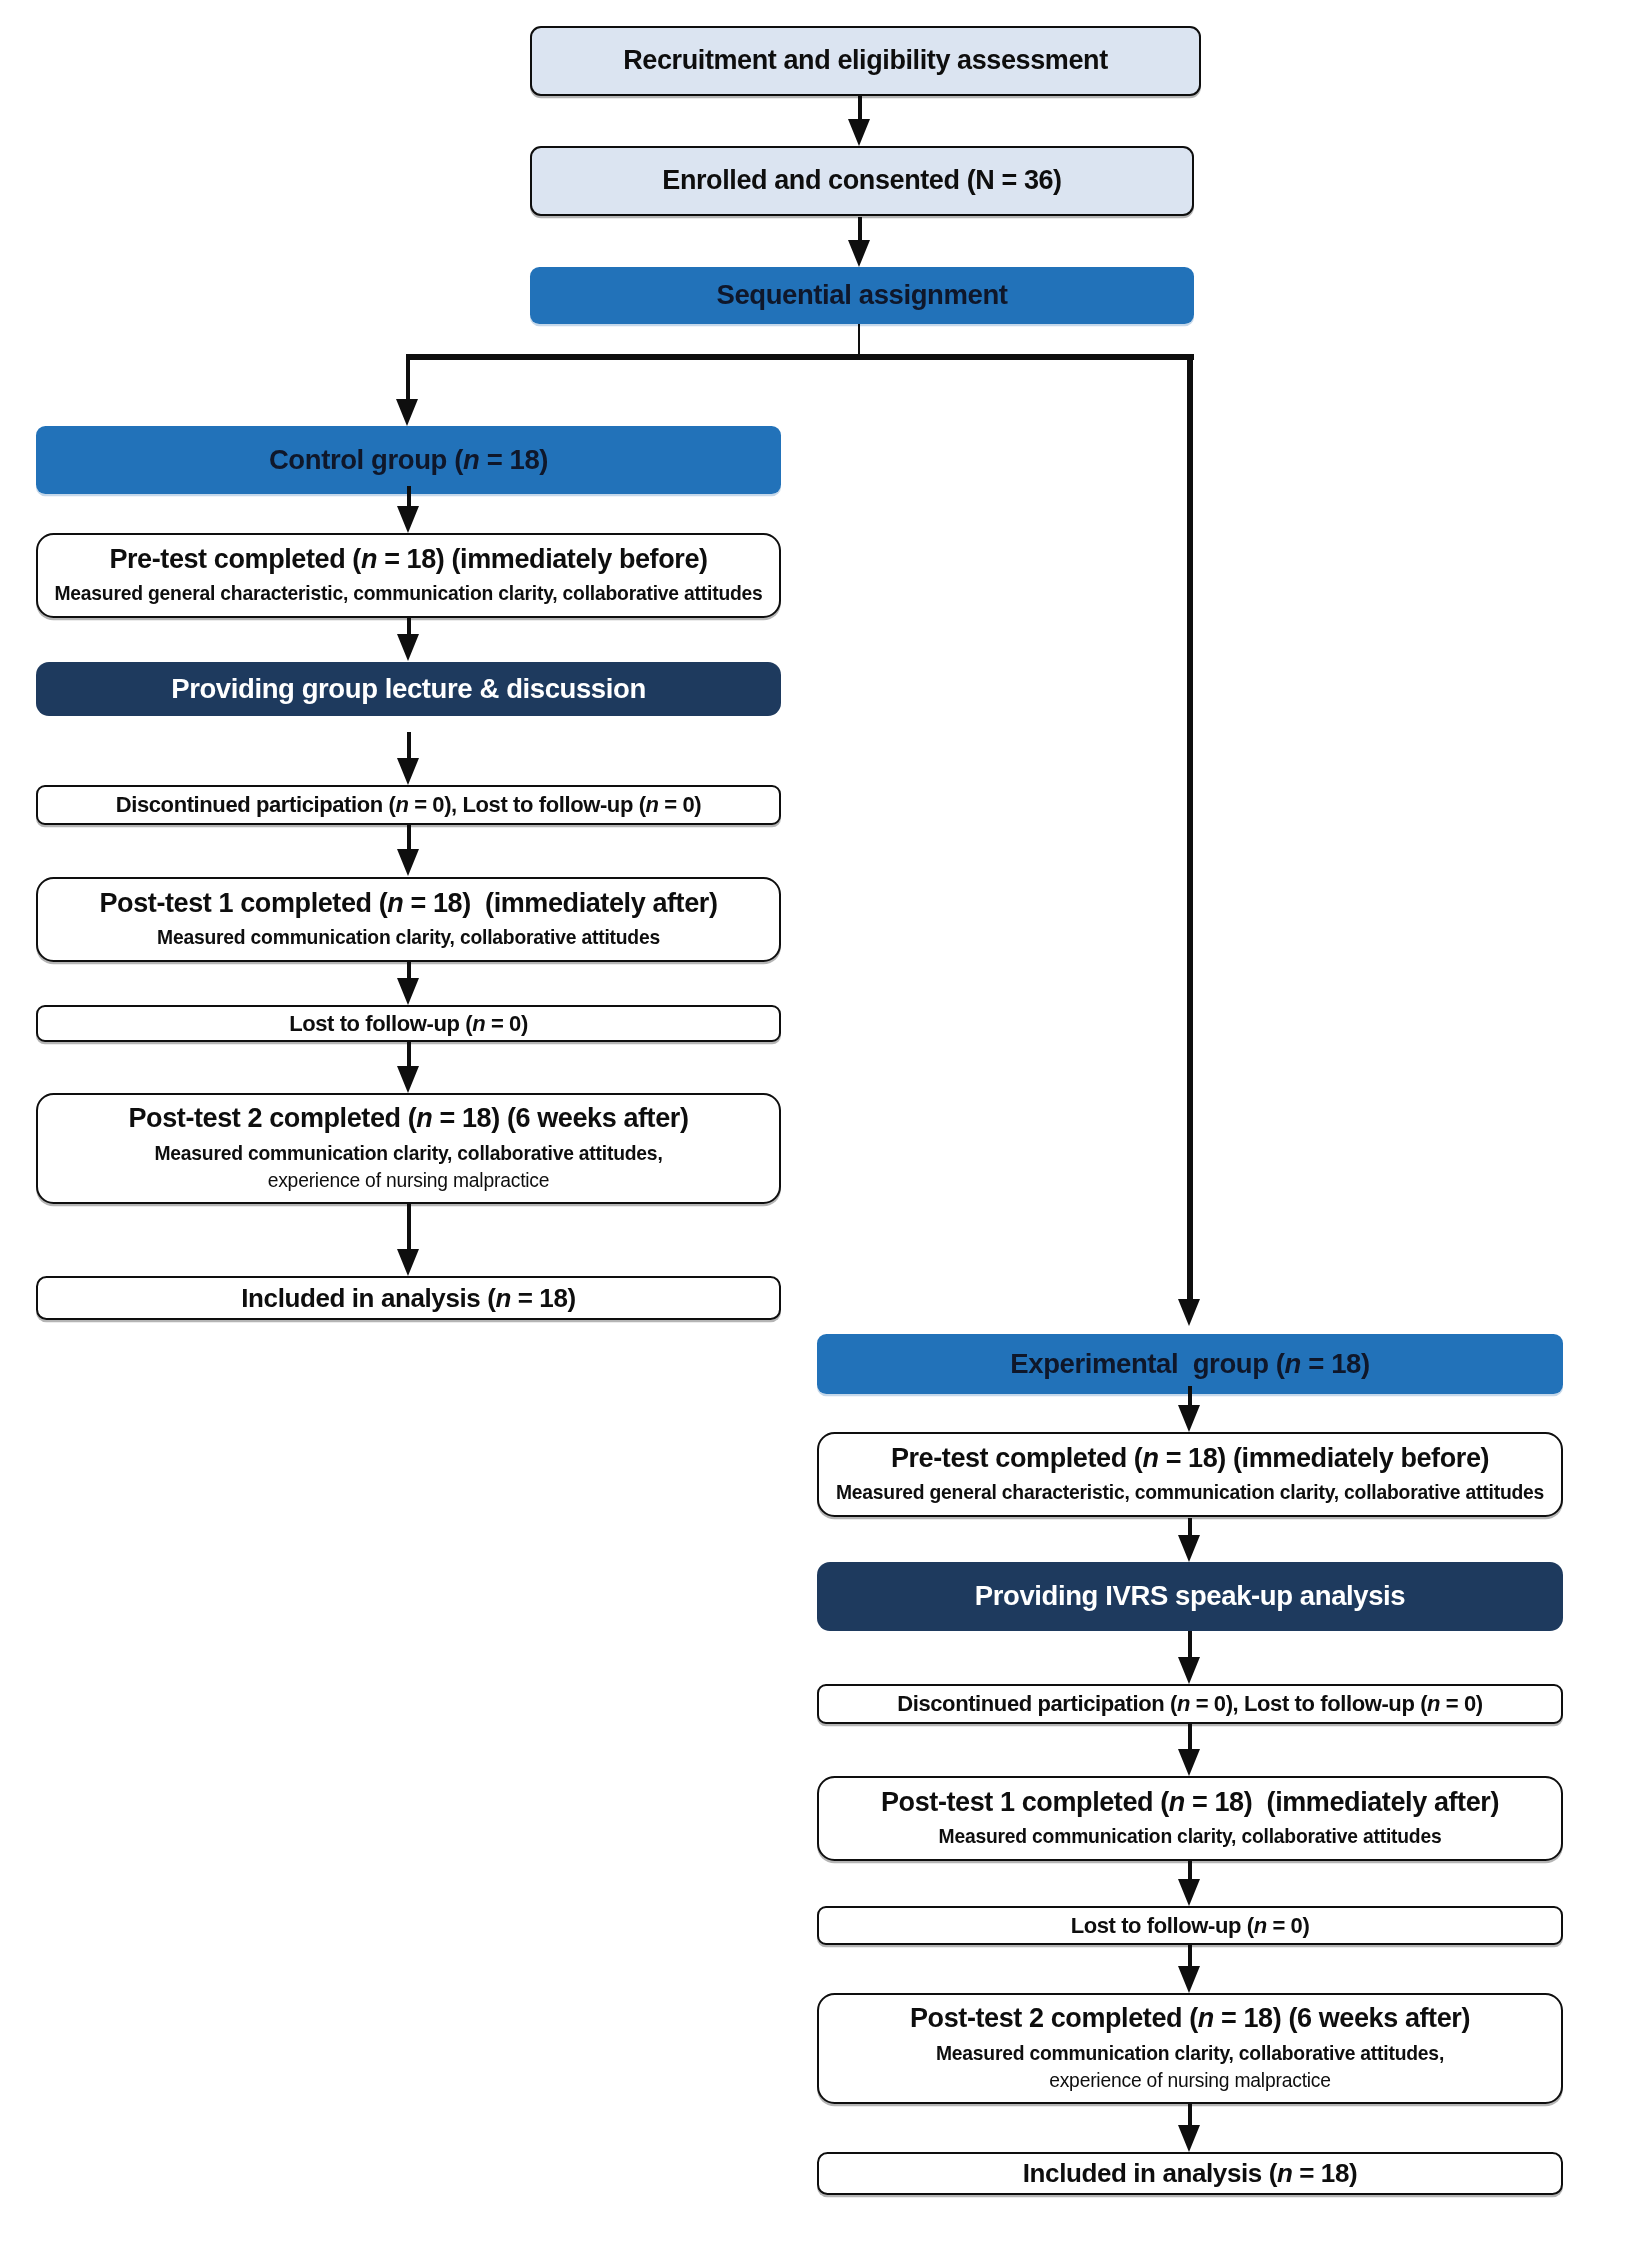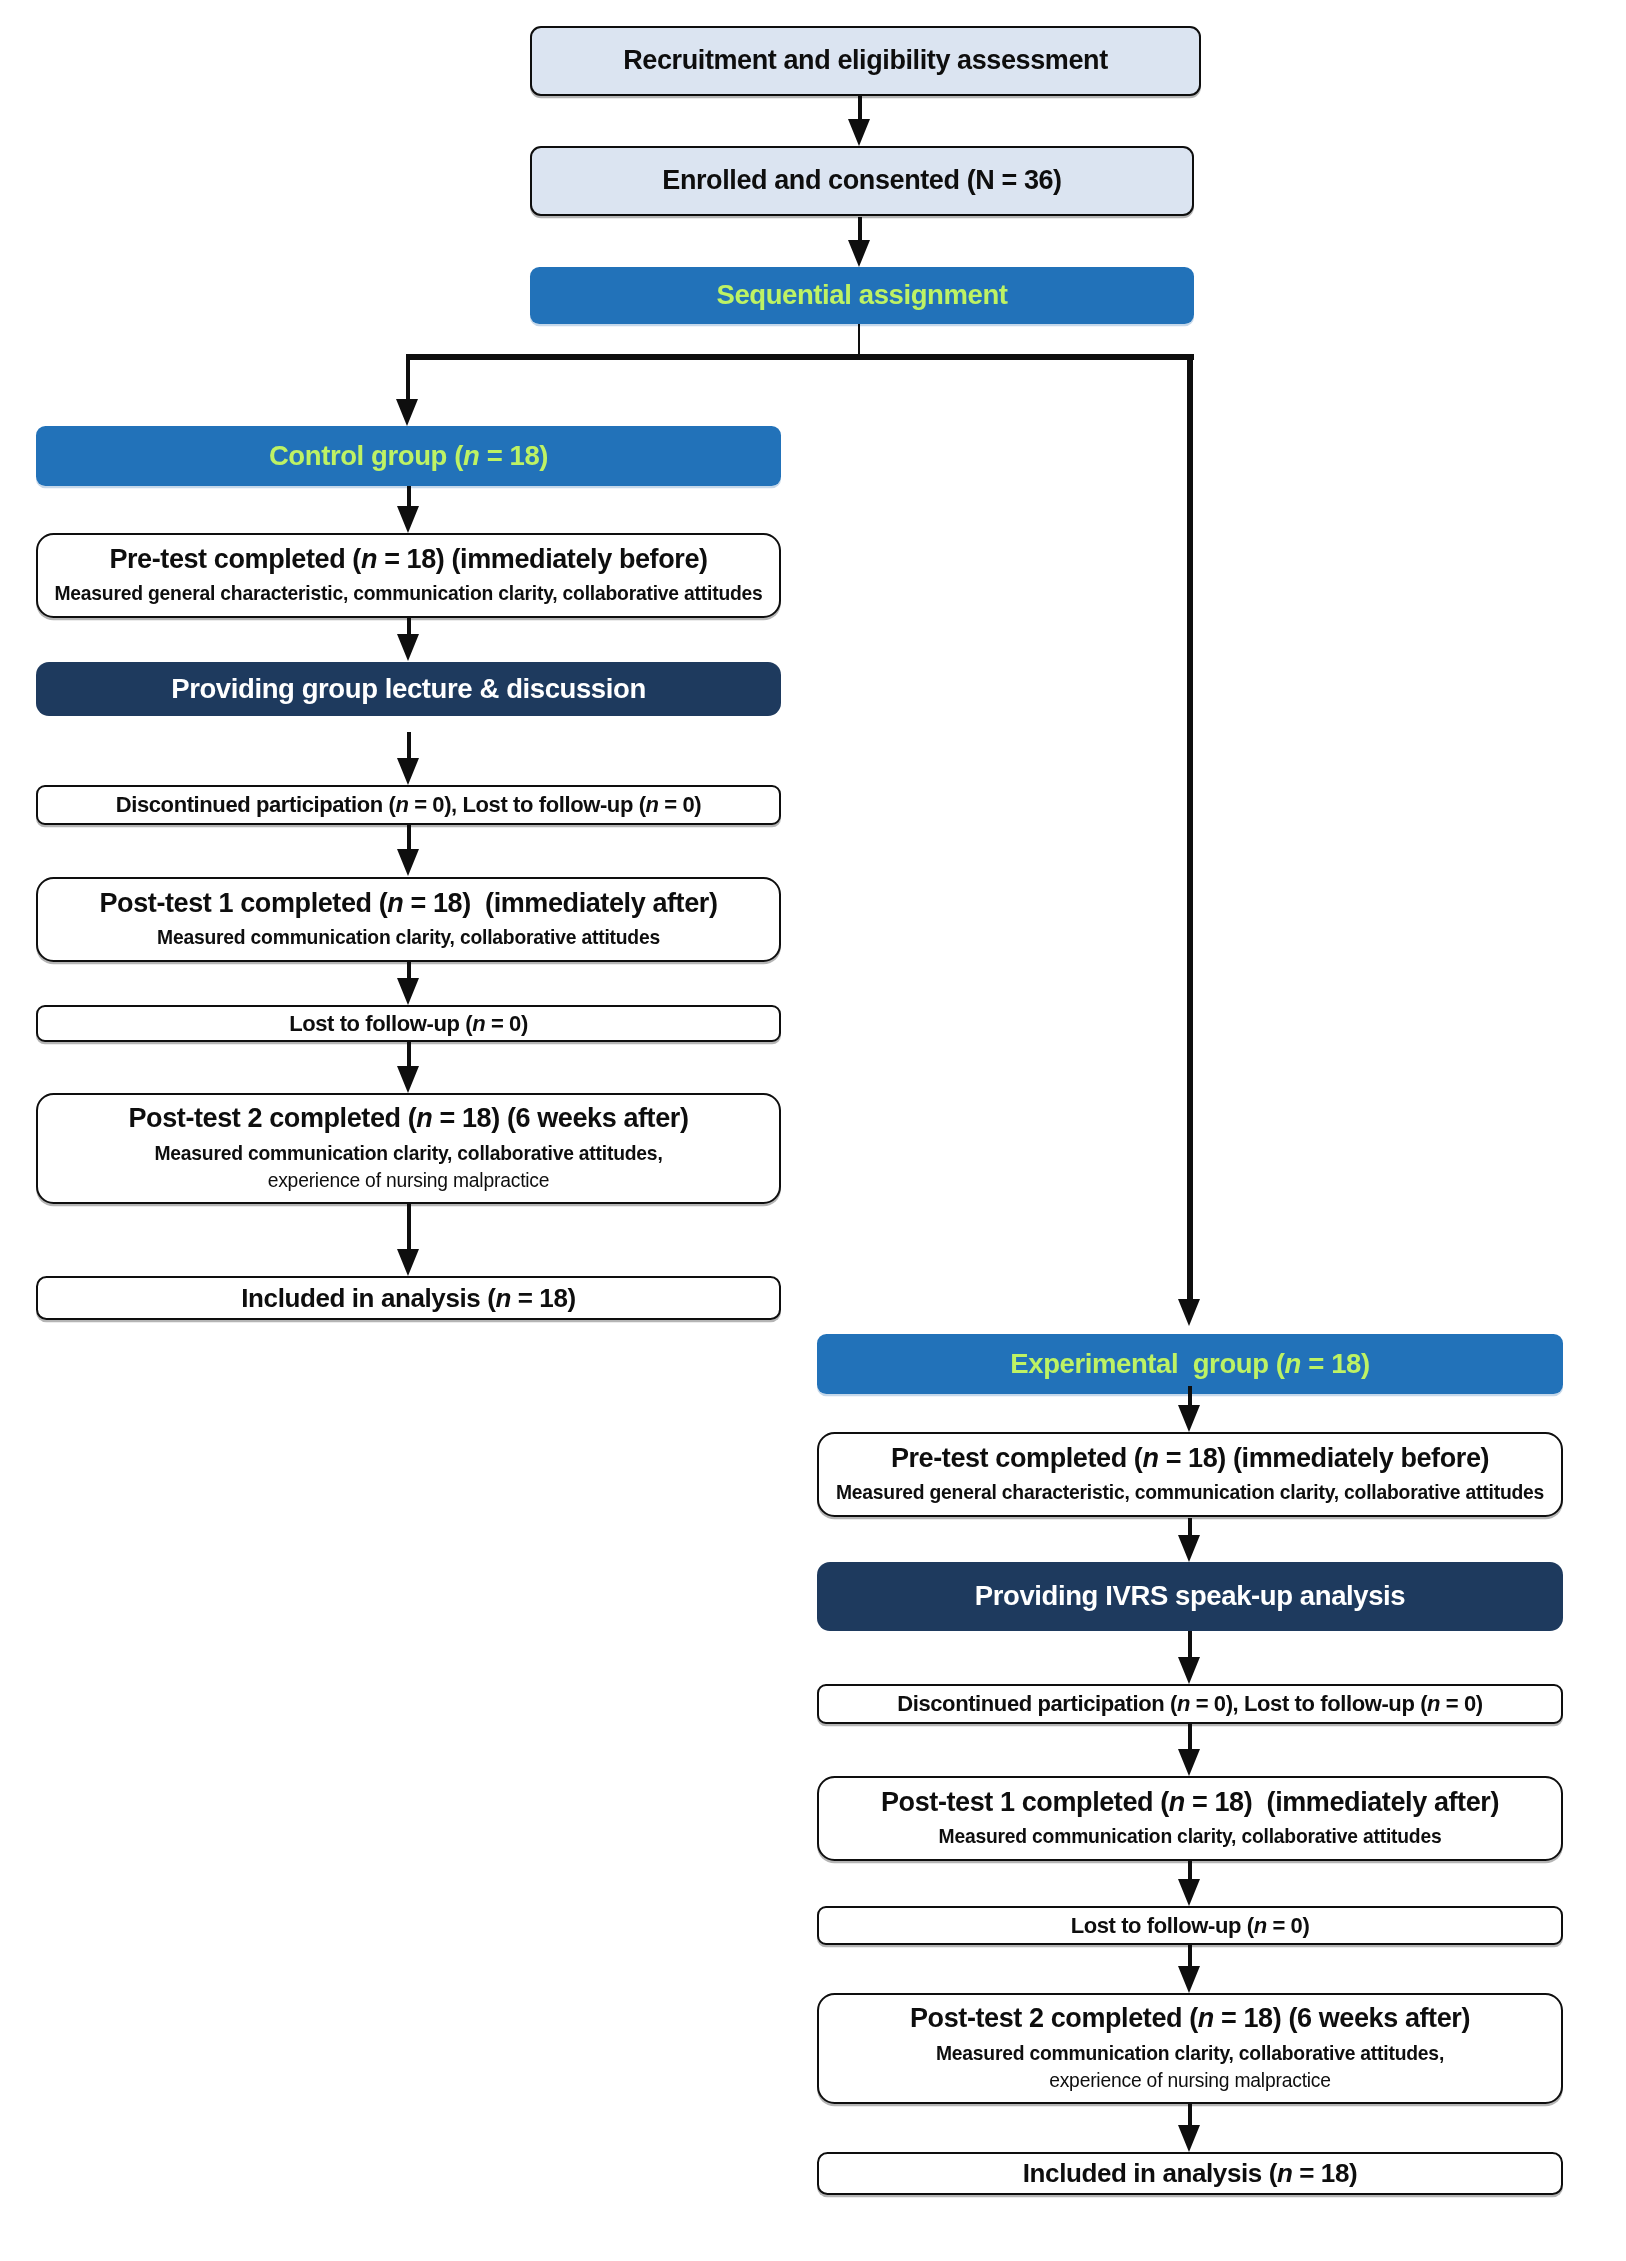--- a/index.html
+++ b/index.html
@@ -5,21 +5,21 @@
 <style>
   *{box-sizing:border-box}
   html,body{margin:0;padding:0;background:#ffffff}
   body{font-family:"Liberation Sans",sans-serif;color:#0f0f0f}
   .canvas{position:relative;width:1627px;height:2261px;background:#ffffff;overflow:hidden}
 
   .box{position:absolute;display:flex;flex-direction:column;align-items:center;justify-content:center;
        text-align:center;line-height:1.18;font-weight:bold;letter-spacing:-0.4px;padding:3.5px 11.7px}
   .box.light{background:var(--light-blue,#dbe4f1);border:2.9px solid #0e0e0e;border-radius:11px;color:#0e0e0e;
              box-shadow:0 2.3px 0 rgba(90,90,90,.45)}
-  .box.blue{background:var(--mid-blue,#2272b9);color:#bef264;border-radius:9.4px;box-shadow:0 2.3px 0 rgba(160,190,220,.6)}
+  .box.blue{background:var(--mid-blue,#2272b9);color:#0f172a;border-radius:9.4px;box-shadow:0 2.3px 0 rgba(160,190,220,.6)}
   .box.navy{background:var(--navy,#1e3a5e);color:#ffffff;border-radius:13px}
   .box.plain{background:#ffffff;border:2.9px solid #0e0e0e;border-radius:17.6px;color:#0e0e0e;
              box-shadow:0 2.3px 0 rgba(90,90,90,.45)}
   .box.plain.small{border-radius:9px;border-width:2.3px}
 
   .t-hdr{font-size:27.5px}
   .t-main{font-size:27px}
   .t-sm{font-size:22px}
   .t-inc{font-size:26px}
   .sub{font-size:19.3px;font-weight:bold;letter-spacing:-0.2px;line-height:1.4;margin-top:4.7px}
@@ -54,21 +54,21 @@
 
   <div class="box blue t-hdr" style="left:530px;top:267px;width:664px;height:57px">
     <div><span>Sequential assignment</span></div>
   </div>
 
   <div class="line" style="left:858px;top:324px;width:1.8px;height:32px"></div>
   <div class="line" style="left:406px;top:354px;width:788px;height:5.9px"></div>
   <div class="arrow" style="left:395px;top:354px;height:72px"></div>
   <div class="arrow thick" style="left:1177px;top:354px;height:972px"></div>
 
-  <div class="box blue t-hdr" style="left:36px;top:426px;width:745px;height:60px">
+  <div class="box blue t-hdr" style="left:36px;top:426px;width:745px;height:68px">
     <div><span>Control group (</span><span class="nvar">n</span><span> = 18)</span></div>
   </div>
 
   <div class="arrow" style="left:396px;top:486px;height:47px"></div>
 
   <div class="box plain" style="left:36px;top:533px;width:745px;height:85px">
     <div class="t-main"><span>Pre-test completed (</span><span class="nvar">n</span><span> = 18) (immediately before)</span></div>
     <div class="sub">Measured general characteristic, communication clarity, collaborative attitudes</div>
   </div>
 

